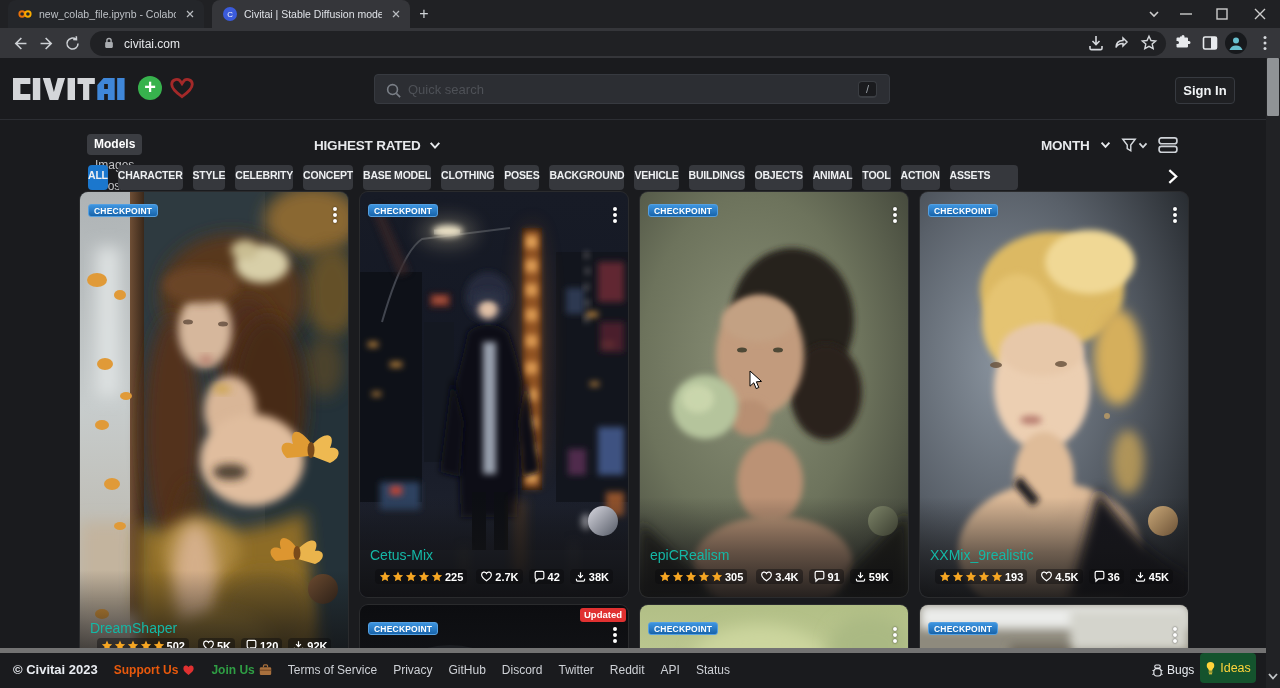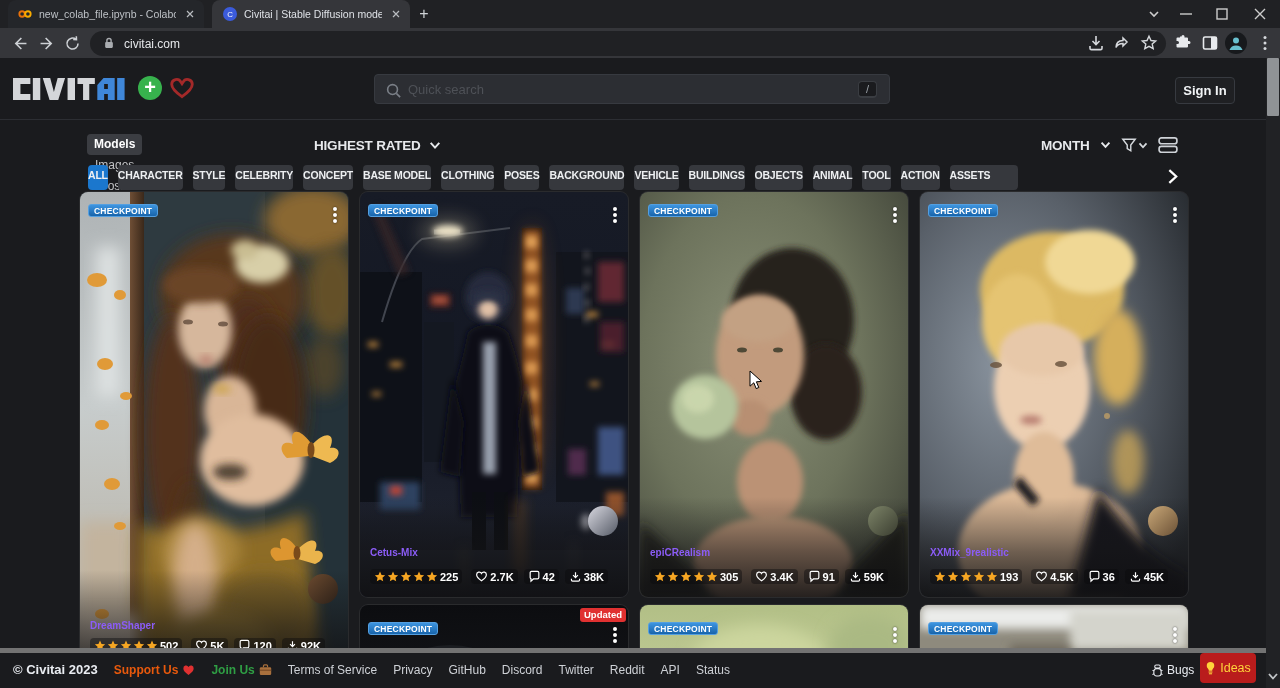--- a/index.html
+++ b/index.html
@@ -31,22 +31,22 @@
   #chips { position:absolute; left:88px; top:107px; display:flex; gap:10px; }
   .chip { height:25px; line-height:21px; padding:0 0; border-radius:4px; background:#36383d; color:#eef0f2; font-size:10.5px; font-weight:bold; letter-spacing:-0.2px; white-space:nowrap; }
   .chipon { background:#1b77cd; }
   
   .card { position:absolute; width:268px; border-radius:8px; overflow:hidden; background:#25262b; box-shadow:0 0 0 1px rgba(255,255,255,0.07); }
   .badge { position:absolute; left:8px; top:12px; height:13px; line-height:13px; padding:0 5px; background:linear-gradient(180deg,#3d95e0,#1864ab); border:1px solid #549fe0; border-radius:3px; color:#fff; font-size:8.5px; font-weight:bold; letter-spacing:0.2px; }
   .dots { position:absolute; right:11px; top:15px; width:4px; }
   .dots i { display:block; width:4px; height:4px; border-radius:50%; background:#fff; margin-bottom:2px; box-shadow:0 0 2px rgba(0,0,0,.7); }
   .grad { position:absolute; left:0; bottom:0; width:100%; height:100px; background:linear-gradient(180deg,rgba(0,0,0,0) 0%,rgba(20,20,22,.55) 55%,rgba(16,16,18,.88) 100%); }
   .avatar { position:absolute; right:10px; width:30px; height:30px; border-radius:50%; }
-  .title { position:absolute; left:10px; color:#8b5cf6; font-size:10px; font-weight:bold; }
-  .stats { position:absolute; left:10px; right:10px; display:flex; justify-content:flex-start;gap:9px; }
+  .title { position:absolute; left:10px; color:#14b8a6; font-size:14px; font-weight:normal; }
+  .stats { position:absolute; left:10px; right:10px; display:flex; justify-content:center;gap:9px; }
   .pill { display:flex; align-items:center; background:rgba(10,10,12,0.42); border-radius:4px; height:15px; padding:0 4px; color:#fff; font-size:11px; font-weight:bold; gap:2px; }
   .rgrp { display:flex; gap:6px; }
   
   #footer { position:absolute; left:0; top:590px; width:1266px; height:40px; background:#1a1b1e; border-top:5px solid #737373; z-index:30; }
   .frow { position:absolute; top:9px; left:13px; display:flex; gap:16px; align-items:center; font-size:11.5px; color:#ced1d6; }
   #statusbub { position:absolute; left:0; top:612px; height:18px; background:#27282b; border:1px solid #3a3b3e; border-left:none; border-bottom:none; padding:0 8px 0 6px; color:#d2d4d7; font-size:10px; line-height:17px; z-index:40; }
   #scrollbar { position:absolute; right:0; top:58px; width:14px; height:630px; background:#212225; z-index:50; }
   #thumb { position:absolute; left:1px; top:0px; width:12px; height:58px; background:#909396; border-radius:1px; }
 </style>
 </head>
@@ -724,21 +724,21 @@
       <span style="font-size:12px">Twitter</span>
       <span style="font-size:12px">Reddit</span>
       <span style="font-size:12px">API</span>
       <span style="font-size:12px">Status</span>
     </div>
     <div class="abs" style="left:1152px;top:10px;color:#e9ecf1;font-size:12px;display:flex;align-items:center;gap:4px"><svg width="11" height="13" viewBox="0 0 12 14">
           <rect x="3" y="1" width="6" height="3.4" rx="1.5" fill="none" stroke="#e9ecf1" stroke-width="1.2"></rect>
           <rect x="2" y="5" width="8" height="8" rx="3" fill="none" stroke="#e9ecf1" stroke-width="1.2"></rect>
           <path d="M0.5 7 H2 M10 7 h1.5 M0.5 11.5 L2 10.5 M11.5 11.5 L10 10.5" stroke="#e9ecf1" stroke-width="1.1"></path>
         </svg>Bugs</div>
-    <div class="abs" style="left:1200px;top:0;width:56px;height:30px;background:#b91c1c;border-radius:4px;color:#ffd43b;font-size:12.5px;display:flex;align-items:center;justify-content:center;gap:4px"><svg width="11" height="14" viewBox="0 0 12 16">
+    <div class="abs" style="left:1200px;top:0;width:56px;height:30px;background:#14532d;border-radius:4px;color:#ffd43b;font-size:12.5px;display:flex;align-items:center;justify-content:center;gap:4px"><svg width="11" height="14" viewBox="0 0 12 16">
           <path d="M6 1 a4.3 4.3 0 0 1 4.3 4.3 c0 1.8 -1 2.7 -1.7 3.8 -.4 .6 -.6 1.2 -.7 1.9 h-3.8 c-.1 -.7 -.3 -1.3 -.7 -1.9 C2.7 8 1.7 7.1 1.7 5.3 A4.3 4.3 0 0 1 6 1 Z" fill="#ffd43b"></path>
           <rect x="3.8" y="12" width="4.4" height="1.2" fill="#ffd43b"></rect>
           <rect x="4.2" y="14" width="3.6" height="1.2" fill="#ffd43b"></rect>
         </svg>Ideas</div>
   </div>
 <svg class="abs" style="left:749px;top:312px;z-index:60" width="14" height="21" viewBox="0 0 14 21">
       <path d="M1 1 L1 16.2 L4.8 12.8 L7.2 18.6 L9.8 17.5 L7.4 11.8 L12.5 11.4 Z" fill="#fff" stroke="#000" stroke-width="1"></path>
     </svg>
 </div>
 

